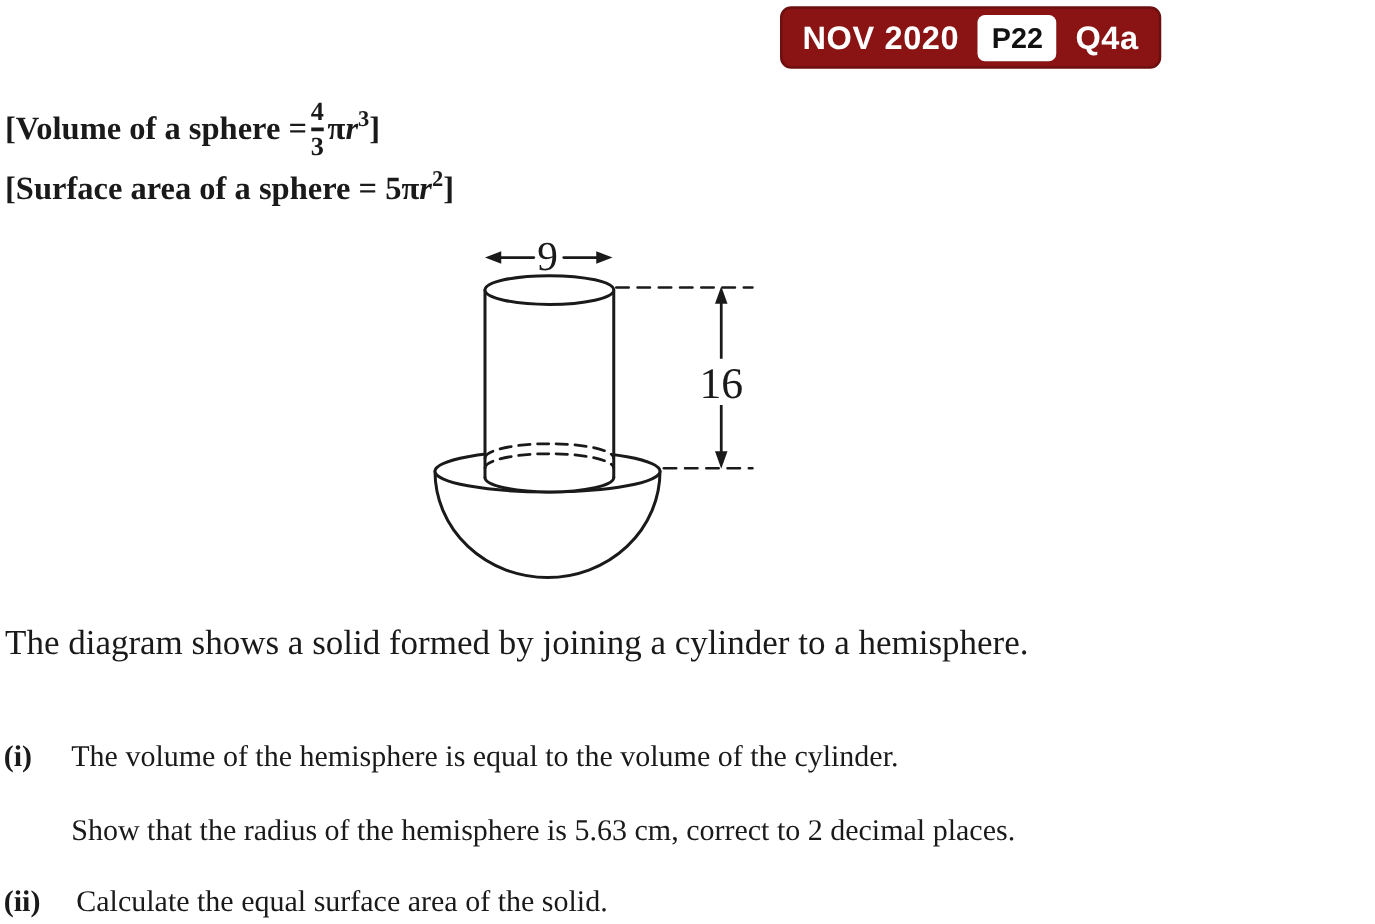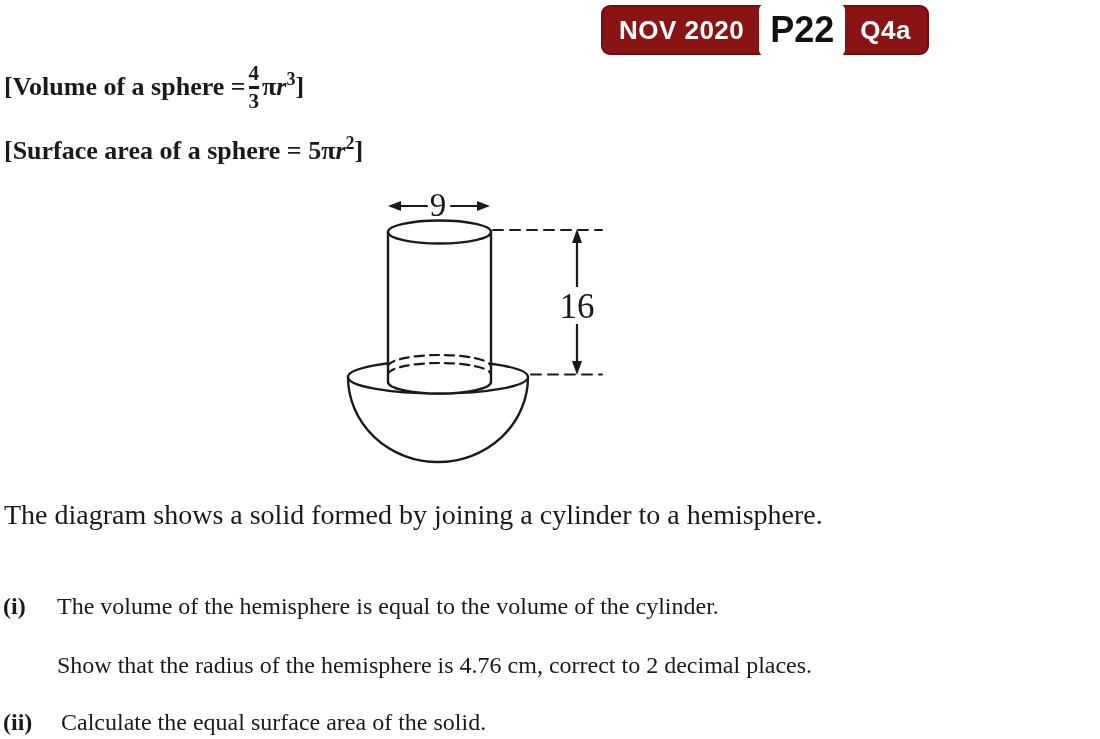--- a/index.html
+++ b/index.html
@@ -30,34 +30,34 @@
     font-family: "Liberation Sans", sans-serif;
     font-weight: bold;
     font-size: 26px;
   }
   .badge-session, .badge-question { color: #ffffff; letter-spacing: 0.5px; }
   .badge-paper {
     background: #ffffff;
     color: #111111;
     border-radius: 6px;
     padding: 5px 11px;
-    font-size: 36px;
+    font-size: 23px;
   }
 
   
   .formula {
     position: absolute;
     left: 4px;
     font-weight: bold;
     font-size: 26px;
     white-space: nowrap;
     display: flex;
     align-items: center;
   }
-  .formula-volume { top: 60px; height: 54px; }
+  .formula-volume { top: 76px; height: 54px; }
   .formula-surface { top: 133px; height: 36px; }
   .frac {
     display: inline-flex;
     flex-direction: column;
     align-items: center;
     line-height: 1;
     margin: 0 3px;
     vertical-align: middle;
   }
   .frac .num, .frac .den { font-size: 21px; font-weight: bold; line-height: 1.05; }
@@ -174,21 +174,21 @@
 
   <div class="desc">
     <div>The diagram shows a solid formed by joining a cylinder to a hemisphere.</div>
   </div>
 
   <div class="q-row q-row-i">
     <span class="q-label">(i)</span>
     <span class="q-text">The volume of the hemisphere is equal to the volume of the cylinder.</span>
   </div>
   <div class="q-row q-row-show">
-    <span class="q-text">Show that the radius of the hemisphere is 4.76 cm, correct to 2 decimal places.</span>
+    <span class="q-text">Show that the radius of the hemisphere is 5.63 cm, correct to 2 decimal places.</span>
     <span class="q-marks">[4]</span>
   </div>
 
   <div class="q-row q-row-ii">
     <span class="q-label">(ii)</span>
     <span class="q-text q-text-ii">Calculate the equal surface area of the solid.</span>
     <span class="q-marks">[3]</span>
   </div>
 
 </div>

